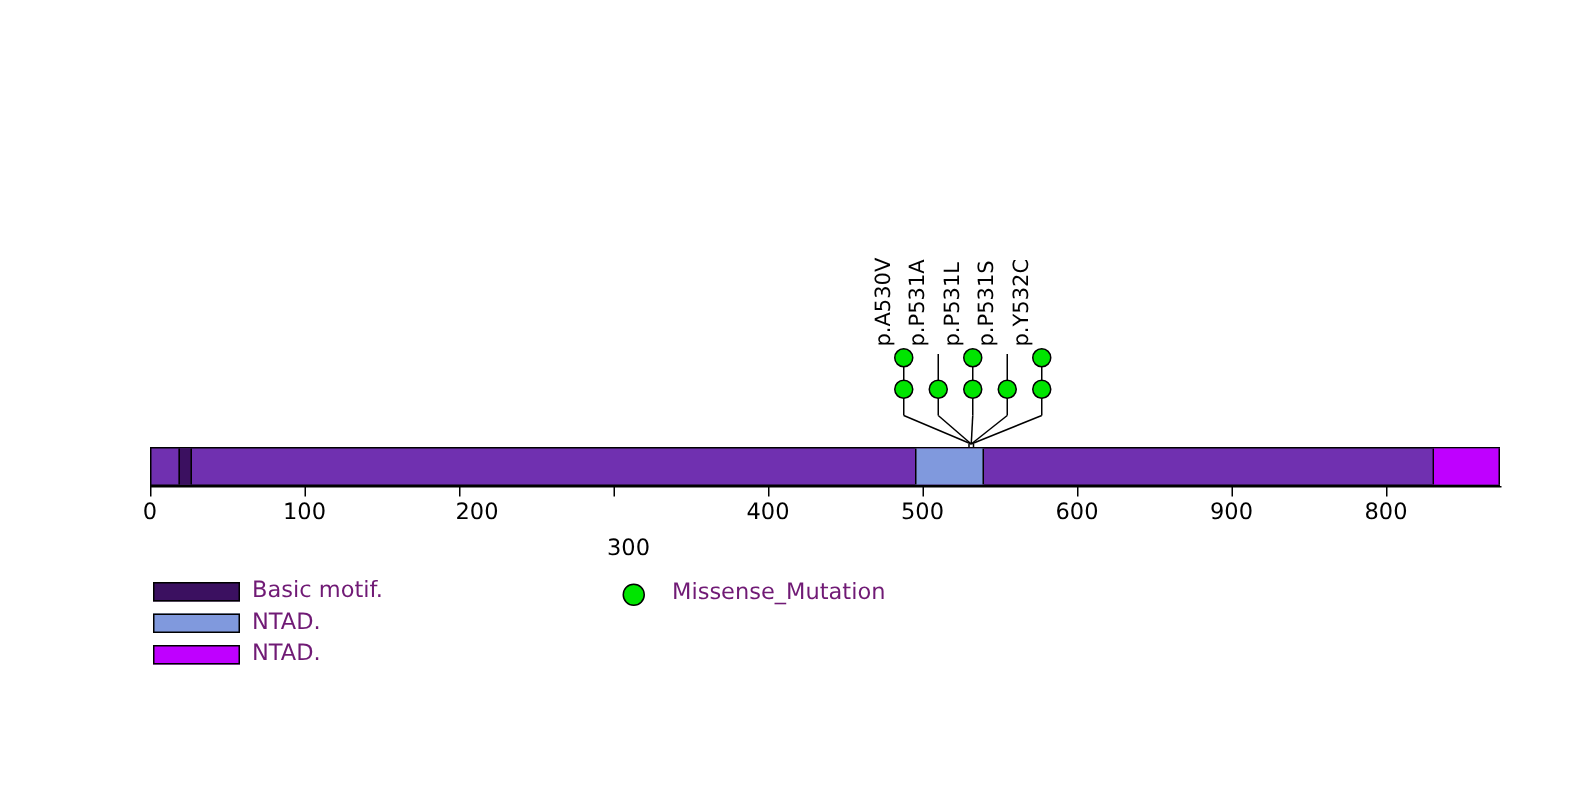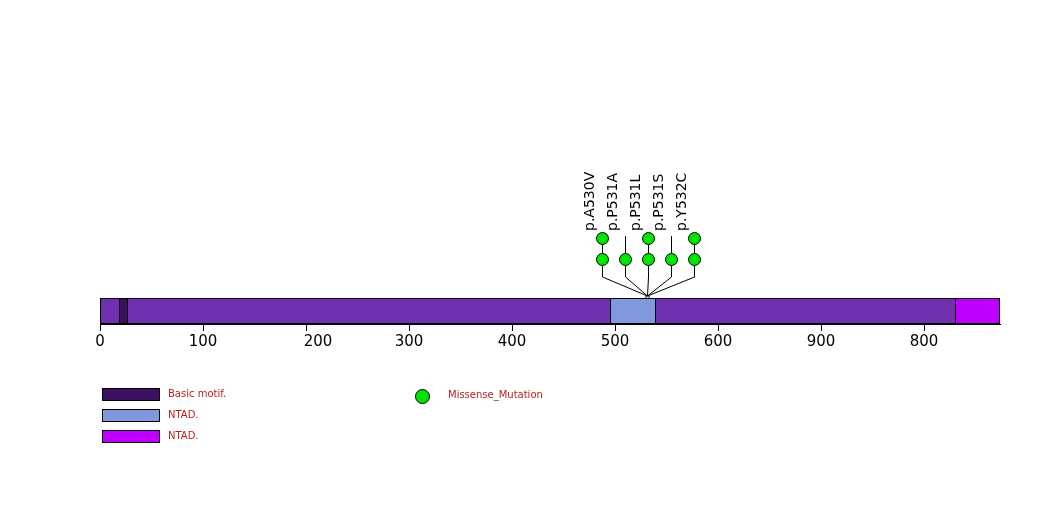--- a/index.html
+++ b/index.html
@@ -101,24 +101,24 @@
   
   .legend-swatch {
     position: absolute;
     width: 58px;
     height: 13px;
     border: 1px solid #000000;
     box-sizing: border-box;
   }
   .legend-text {
     position: absolute;
-    font-size: 10px;
+    font-size: 15px;
     line-height: 17px;
     white-space: nowrap;
-    color: #b91c1c;
+    color: #701a75;
   }
   .legend-dot {
     position: absolute;
     width: 15px;
     height: 15px;
     border-radius: 50%;
     background: #00e500;
     border: 1px solid #000000;
     box-sizing: border-box;
   }
@@ -169,21 +169,21 @@
 
   <div class="axis-line"></div>
   <div id="axis-layer">
       <div class="tick" style="left: 100px;"></div>
       <div class="tick-label" style="left: 100px;">0</div>
       <div class="tick" style="left: 203px;"></div>
       <div class="tick-label" style="left: 203px;">100</div>
       <div class="tick" style="left: 306px;"></div>
       <div class="tick-label" style="left: 318px;">200</div>
       <div class="tick" style="left: 409px;"></div>
-      <div class="tick-label" style="left: 409px;">300</div>
+      <div class="tick-label" style="left: 419px; margin-top: 24px;">300</div>
       <div class="tick" style="left: 512px;"></div>
       <div class="tick-label" style="left: 512px;">400</div>
       <div class="tick" style="left: 615px;"></div>
       <div class="tick-label" style="left: 615px;">500</div>
       <div class="tick" style="left: 718px;"></div>
       <div class="tick-label" style="left: 718px;">600</div>
       <div class="tick" style="left: 821px;"></div>
       <div class="tick-label" style="left: 821px;">900</div>
       <div class="tick" style="left: 924px;"></div>
       <div class="tick-label" style="left: 924px;">800</div>

